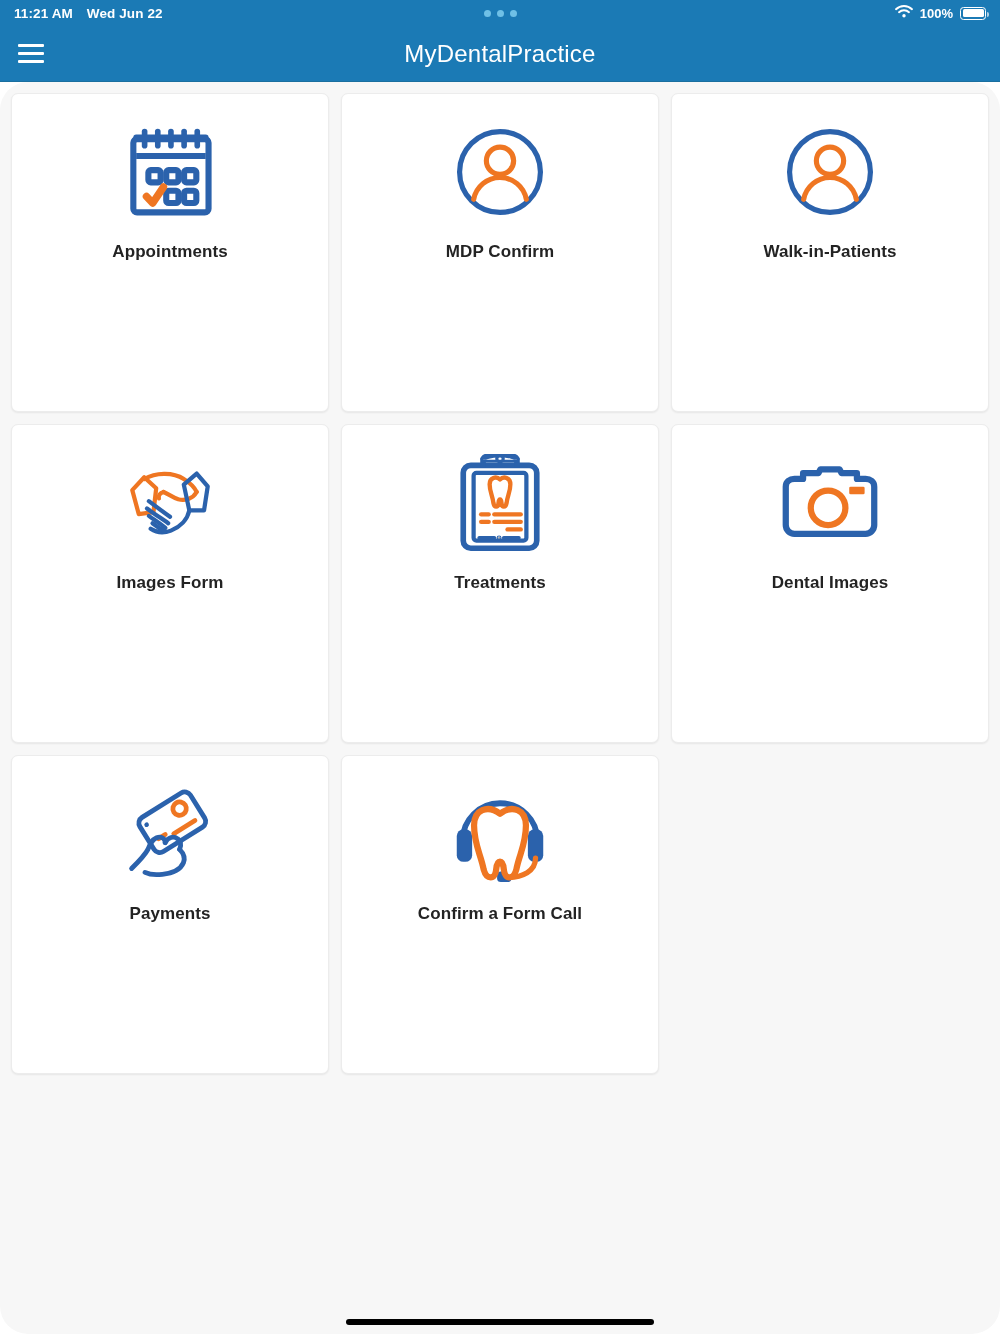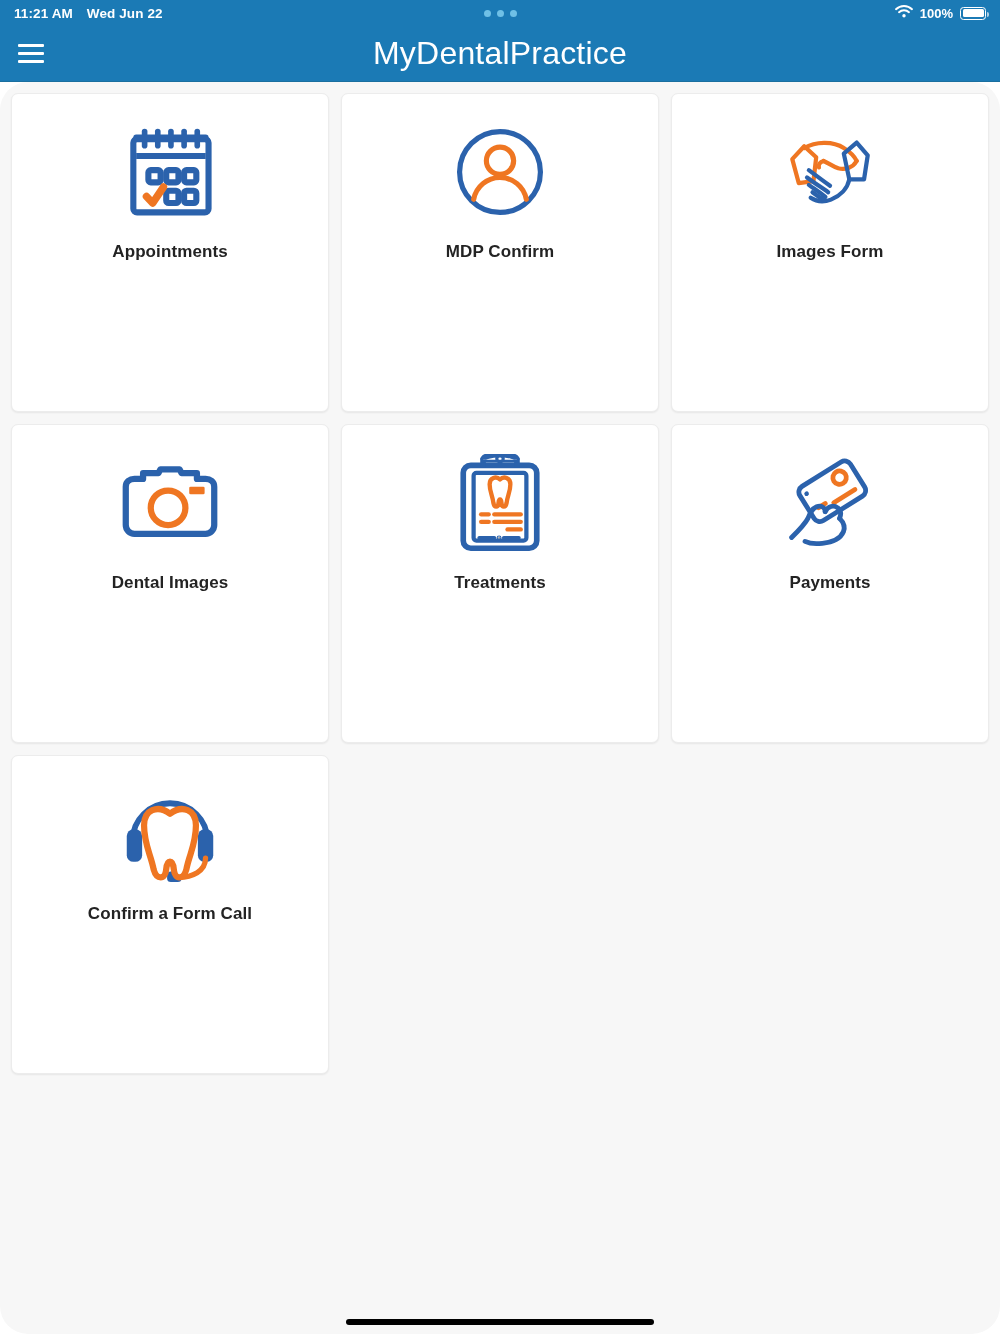--- a/index.html
+++ b/index.html
@@ -103,21 +103,21 @@
     display: block;
     height: 3px;
     background: #ffffff;
     border-radius: 1px;
   }
   .nav-title {
     position: absolute;
     left: 0; right: 0;
     text-align: center;
     color: #ffffff;
-    font-size: 32px;
+    font-size: 24px;
     font-weight: 400;
     letter-spacing: 0.2px;
   }
 
   
   .content {
     background: #f7f7f7;
     height: 1252px;
     padding: 11px 11px 0 11px;
     border-radius: 28px;
@@ -239,20 +239,30 @@
       <div class="card-icon">
         <svg width="94" height="94" viewBox="0 0 100 100">
           <circle cx="50" cy="50" r="43" fill="none" stroke="#2b62ac" stroke-width="5.5"></circle>
           <circle cx="50" cy="38" r="14.5" fill="none" stroke="#ef7622" stroke-width="5.5"></circle>
           <path d="M22 79 A28.5 28.5 0 0 1 78 79" fill="none" stroke="#ef7622" stroke-width="5.5" stroke-linecap="round"></path>
         </svg>
       </div>
       <div class="card-label">MDP Confirm</div>
     </div>
 
+    <div class="card">
+      <div class="card-icon">
+        <svg width="94" height="94" viewBox="0 0 100 100">
+          <circle cx="50" cy="50" r="43" fill="none" stroke="#2b62ac" stroke-width="5.5"></circle>
+          <circle cx="50" cy="38" r="14.5" fill="none" stroke="#ef7622" stroke-width="5.5"></circle>
+          <path d="M22 79 A28.5 28.5 0 0 1 78 79" fill="none" stroke="#ef7622" stroke-width="5.5" stroke-linecap="round"></path>
+        </svg>
+      </div>
+      <div class="card-label">Walk-in-Patients</div>
+    </div>
 
     <div class="card">
       <div class="card-icon">
         <svg width="102" height="92" viewBox="0 0 110 100">
 
           <path d="M14 36 L27 22 L40 34 L37 60 L21 62 Z" fill="none" stroke="#ef7622" stroke-width="4.6" stroke-linejoin="round"></path>
           <path d="M27 24 C39 17 58 16 70 24 C78 29 82 34 84 38" fill="none" stroke="#ef7622" stroke-width="4.6" stroke-linecap="round"></path>
           <path d="M84 38 C80 45 72 48 64 46 C58 44 53 40 48 38" fill="none" stroke="#ef7622" stroke-width="4.6" stroke-linecap="round"></path>
           <path d="M48 38 C44 39 42 42 43 45" fill="none" stroke="#ef7622" stroke-width="4.6" stroke-linecap="round"></path>
 
@@ -264,31 +274,20 @@
             <path d="M32 64 C39 69 45 73 50 77"></path>
             <path d="M36 72 C41 76 46 79 50 81"></path>
           </g>
         </svg>
       </div>
       <div class="card-label">Images Form</div>
     </div>
 
     <div class="card">
       <div class="card-icon">
-        <svg width="100" height="84" viewBox="0 0 104 86">
-          <path d="M6 26 C6 21 10 18 15 18 L24 18 L24 12 L40 12 L42 8 L62 8 L64 12 L80 12 L80 18 L89 18 C94 18 98 21 98 26 L98 66 C98 71 94 75 89 75 L15 75 C10 75 6 71 6 66 Z" fill="none" stroke="#2b62ac" stroke-width="6.5" stroke-linejoin="round"></path>
-          <circle cx="50" cy="48" r="18" fill="none" stroke="#ef7622" stroke-width="6.5"></circle>
-          <rect x="72" y="26" width="16" height="8" rx="1.5" fill="#ef7622"></rect>
-        </svg>
-      </div>
-      <div class="card-label">Dental Images</div>
-    </div>
-
-    <div class="card">
-      <div class="card-icon">
         <svg width="84" height="98" viewBox="0 0 88 104">
           <rect x="5" y="12" width="78" height="88" rx="8" fill="none" stroke="#2b62ac" stroke-width="6"></rect>
           <rect x="16" y="20" width="56" height="72" rx="3" fill="none" stroke="#2b62ac" stroke-width="4.5"></rect>
           <path d="M26 14 L26 6 L62 6 L62 14" fill="none" stroke="#2b62ac" stroke-width="6" stroke-linejoin="round"></path>
           <path d="M26 6 C26 -1 62 -1 62 6" fill="#fff" stroke="#2b62ac" stroke-width="6"></path>
           <circle cx="44" cy="5" r="3.4" fill="none" stroke="#2b62ac" stroke-width="3.4"></circle>
 
           <path d="M33 32 C33 25 40 23 44 27 C48 23 55 25 55 32 C55 40 52 44 51 52 C50 57 46 57 45.6 52 C45.2 47 42.8 47 42.4 52 C42 57 38 57 37 52 C36 44 33 40 33 32 Z" fill="none" stroke="#ef7622" stroke-width="4.6" stroke-linejoin="round"></path>
           <g stroke="#ef7622" stroke-width="4.6" stroke-linecap="round">
             <line x1="24" y1="64" x2="32" y2="64"></line>
@@ -302,20 +301,31 @@
             <line x1="48" y1="89" x2="64" y2="89"></line>
             <circle cx="43" cy="89" r="0.6"></circle>
           </g>
         </svg>
       </div>
       <div class="card-label">Treatments</div>
     </div>
 
     <div class="card">
       <div class="card-icon">
+        <svg width="100" height="84" viewBox="0 0 104 86">
+          <path d="M6 26 C6 21 10 18 15 18 L24 18 L24 12 L40 12 L42 8 L62 8 L64 12 L80 12 L80 18 L89 18 C94 18 98 21 98 26 L98 66 C98 71 94 75 89 75 L15 75 C10 75 6 71 6 66 Z" fill="none" stroke="#2b62ac" stroke-width="6.5" stroke-linejoin="round"></path>
+          <circle cx="50" cy="48" r="18" fill="none" stroke="#ef7622" stroke-width="6.5"></circle>
+          <rect x="72" y="26" width="16" height="8" rx="1.5" fill="#ef7622"></rect>
+        </svg>
+      </div>
+      <div class="card-label">Dental Images</div>
+    </div>
+
+    <div class="card">
+      <div class="card-icon">
         <svg width="96" height="100" viewBox="0 0 100 104">
 
           <g transform="rotate(-32 55 44)">
             <rect x="24" y="18" width="62" height="42" rx="7" fill="none" stroke="#2b62ac" stroke-width="5"></rect>
             <circle cx="69" cy="31" r="7" fill="none" stroke="#ef7622" stroke-width="5"></circle>
             <line x1="34" y1="46" x2="42" y2="46" stroke="#ef7622" stroke-width="5" stroke-linecap="round"></line>
             <line x1="50" y1="50" x2="76" y2="50" stroke="#ef7622" stroke-width="5" stroke-linecap="round"></line>
             <circle cx="31" cy="27" r="2.4" fill="#2b62ac"></circle>
           </g>
 

